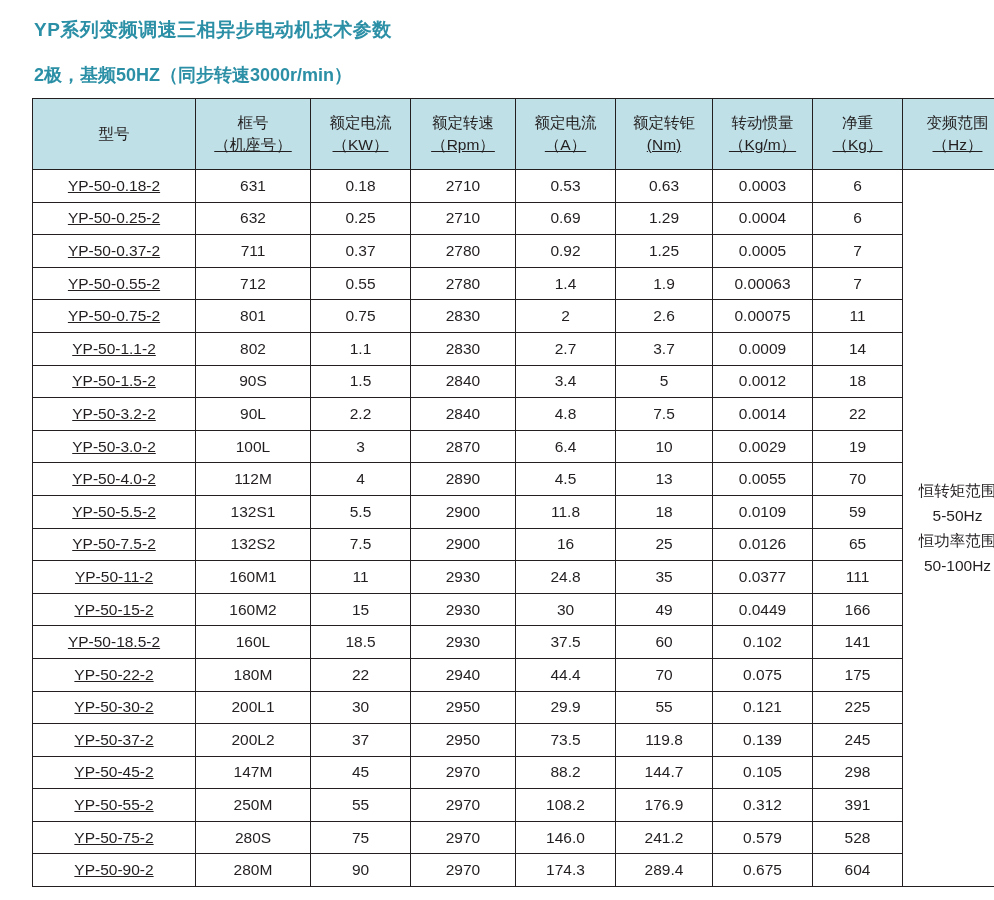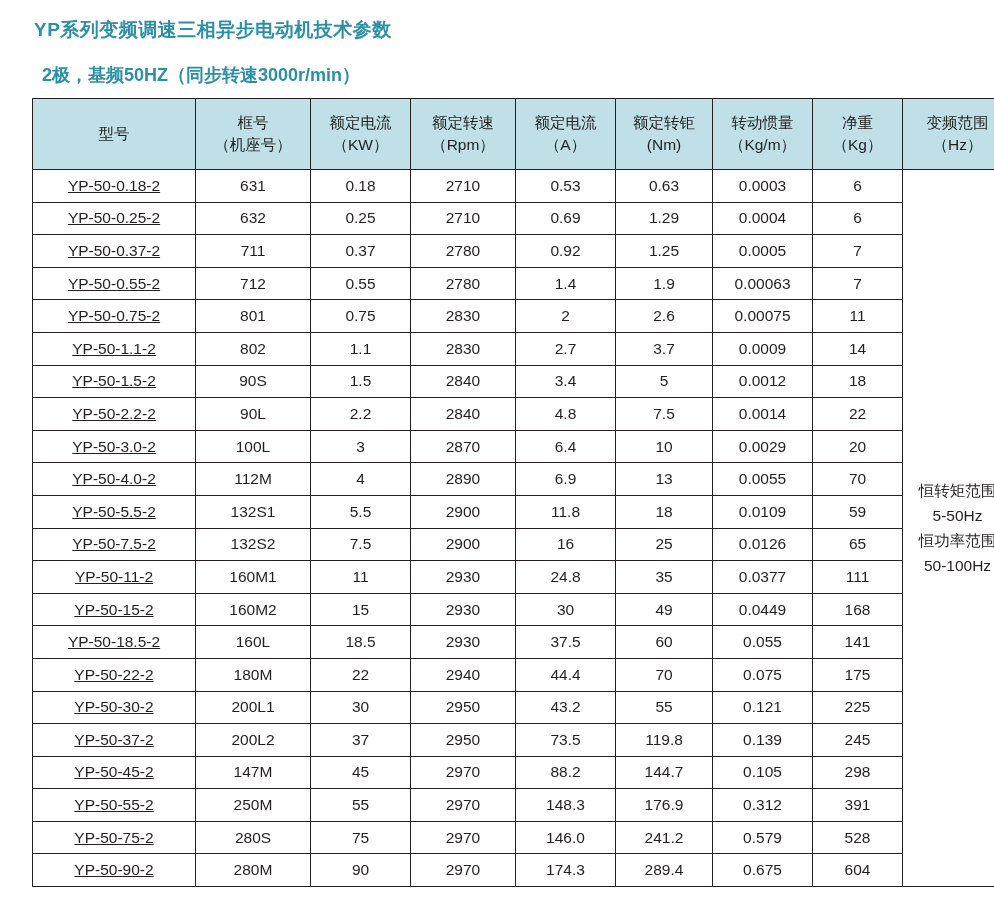--- a/index.html
+++ b/index.html
@@ -26,21 +26,21 @@
     font-weight: bold;
     color: #2b8fa6;
     letter-spacing: 0.5px;
     margin: 0 0 6px 12px;
     line-height: 28px;
   }
   .section-title {
     font-size: 18px;
     font-weight: bold;
     color: #2b8fa6;
-    margin: 18px 0 10px 20px;
+    margin: 18px 0 10px 12px;
     line-height: 26px;
   }
   table.spec {
     border-collapse: collapse;
     width: 950px;
     margin-left: 10px;
     table-layout: fixed;
   }
   table.spec th, table.spec td {
     border: 1px solid #231f20;
@@ -50,21 +50,21 @@
     color: #231f20;
   }
   table.spec thead th {
     background: #bfe0e6;
     font-weight: normal;
     height: 66px;
     line-height: 22px;
     padding: 2px 2px;
   }
   table.spec thead th .l1 { display: block; }
-  table.spec thead th .l2 { display: block; }
+  table.spec thead th .l2 { display: block; text-decoration: underline; }
   table.spec tbody td {
     height: 31.6px;
     padding: 0 2px;
     white-space: nowrap;
   }
   td.model {
     text-align: center;
     text-decoration: underline;
   }
   td.freq-range {
@@ -216,45 +216,45 @@
           <td class="model">YP-50-1.5-2</td>
           <td>90S</td>
           <td>1.5</td>
           <td>2840</td>
           <td>3.4</td>
           <td>5</td>
           <td>0.0012</td>
           <td>18</td>
         </tr>
         <tr>
-          <td class="model">YP-50-2.2-2</td>
+          <td class="model">YP-50-3.2-2</td>
           <td>90L</td>
           <td>2.2</td>
           <td>2840</td>
           <td>4.8</td>
           <td>7.5</td>
           <td>0.0014</td>
           <td>22</td>
         </tr>
         <tr>
           <td class="model">YP-50-3.0-2</td>
           <td>100L</td>
           <td>3</td>
           <td>2870</td>
           <td>6.4</td>
           <td>10</td>
           <td>0.0029</td>
-          <td>20</td>
+          <td>19</td>
         </tr>
         <tr>
           <td class="model">YP-50-4.0-2</td>
           <td>112M</td>
           <td>4</td>
           <td>2890</td>
-          <td>6.9</td>
+          <td>4.5</td>
           <td>13</td>
           <td>0.0055</td>
           <td>70</td>
         </tr>
         <tr>
           <td class="model">YP-50-5.5-2</td>
           <td>132S1</td>
           <td>5.5</td>
           <td>2900</td>
           <td>11.8</td>
@@ -283,48 +283,48 @@
           <td>111</td>
         </tr>
         <tr>
           <td class="model">YP-50-15-2</td>
           <td>160M2</td>
           <td>15</td>
           <td>2930</td>
           <td>30</td>
           <td>49</td>
           <td>0.0449</td>
-          <td>168</td>
+          <td>166</td>
         </tr>
         <tr>
           <td class="model">YP-50-18.5-2</td>
           <td>160L</td>
           <td>18.5</td>
           <td>2930</td>
           <td>37.5</td>
           <td>60</td>
-          <td>0.055</td>
+          <td>0.102</td>
           <td>141</td>
         </tr>
         <tr>
           <td class="model">YP-50-22-2</td>
           <td>180M</td>
           <td>22</td>
           <td>2940</td>
           <td>44.4</td>
           <td>70</td>
           <td>0.075</td>
           <td>175</td>
         </tr>
         <tr>
           <td class="model">YP-50-30-2</td>
           <td>200L1</td>
           <td>30</td>
           <td>2950</td>
-          <td>43.2</td>
+          <td>29.9</td>
           <td>55</td>
           <td>0.121</td>
           <td>225</td>
         </tr>
         <tr>
           <td class="model">YP-50-37-2</td>
           <td>200L2</td>
           <td>37</td>
           <td>2950</td>
           <td>73.5</td>
@@ -340,21 +340,21 @@
           <td>88.2</td>
           <td>144.7</td>
           <td>0.105</td>
           <td>298</td>
         </tr>
         <tr>
           <td class="model">YP-50-55-2</td>
           <td>250M</td>
           <td>55</td>
           <td>2970</td>
-          <td>148.3</td>
+          <td>108.2</td>
           <td>176.9</td>
           <td>0.312</td>
           <td>391</td>
         </tr>
         <tr>
           <td class="model">YP-50-75-2</td>
           <td>280S</td>
           <td>75</td>
           <td>2970</td>
           <td>146.0</td>

